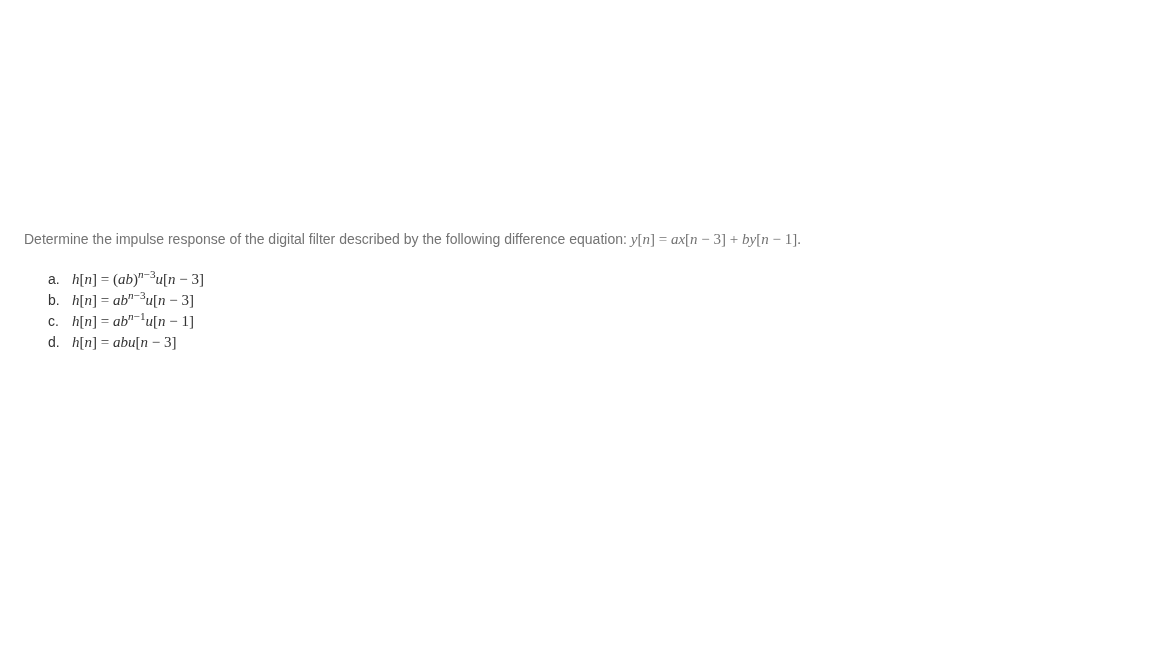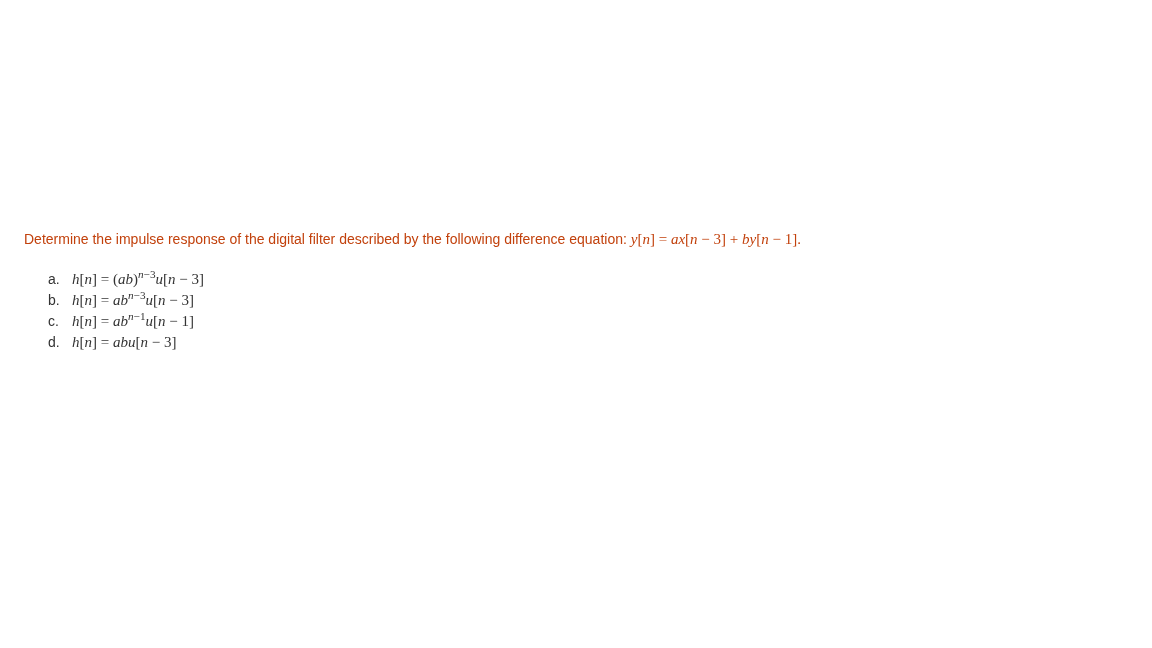--- a/index.html
+++ b/index.html
@@ -12,21 +12,21 @@
       font-size: 14px;
       color: #333;
       background: #fff;
       padding-top: 228px;
       padding-left: 24px;
       width: 1152px;
       height: 648px;
     }
     .question-text {
       font-size: 14px;
-      color: #c2410c;
+      color: #737373;
       line-height: 1.5;
     }
     .options {
       margin-top: 20px;
       margin-left: 24px;
     }
     .option {
       display: flex;
       align-items: baseline;
       margin-bottom: 4px;

